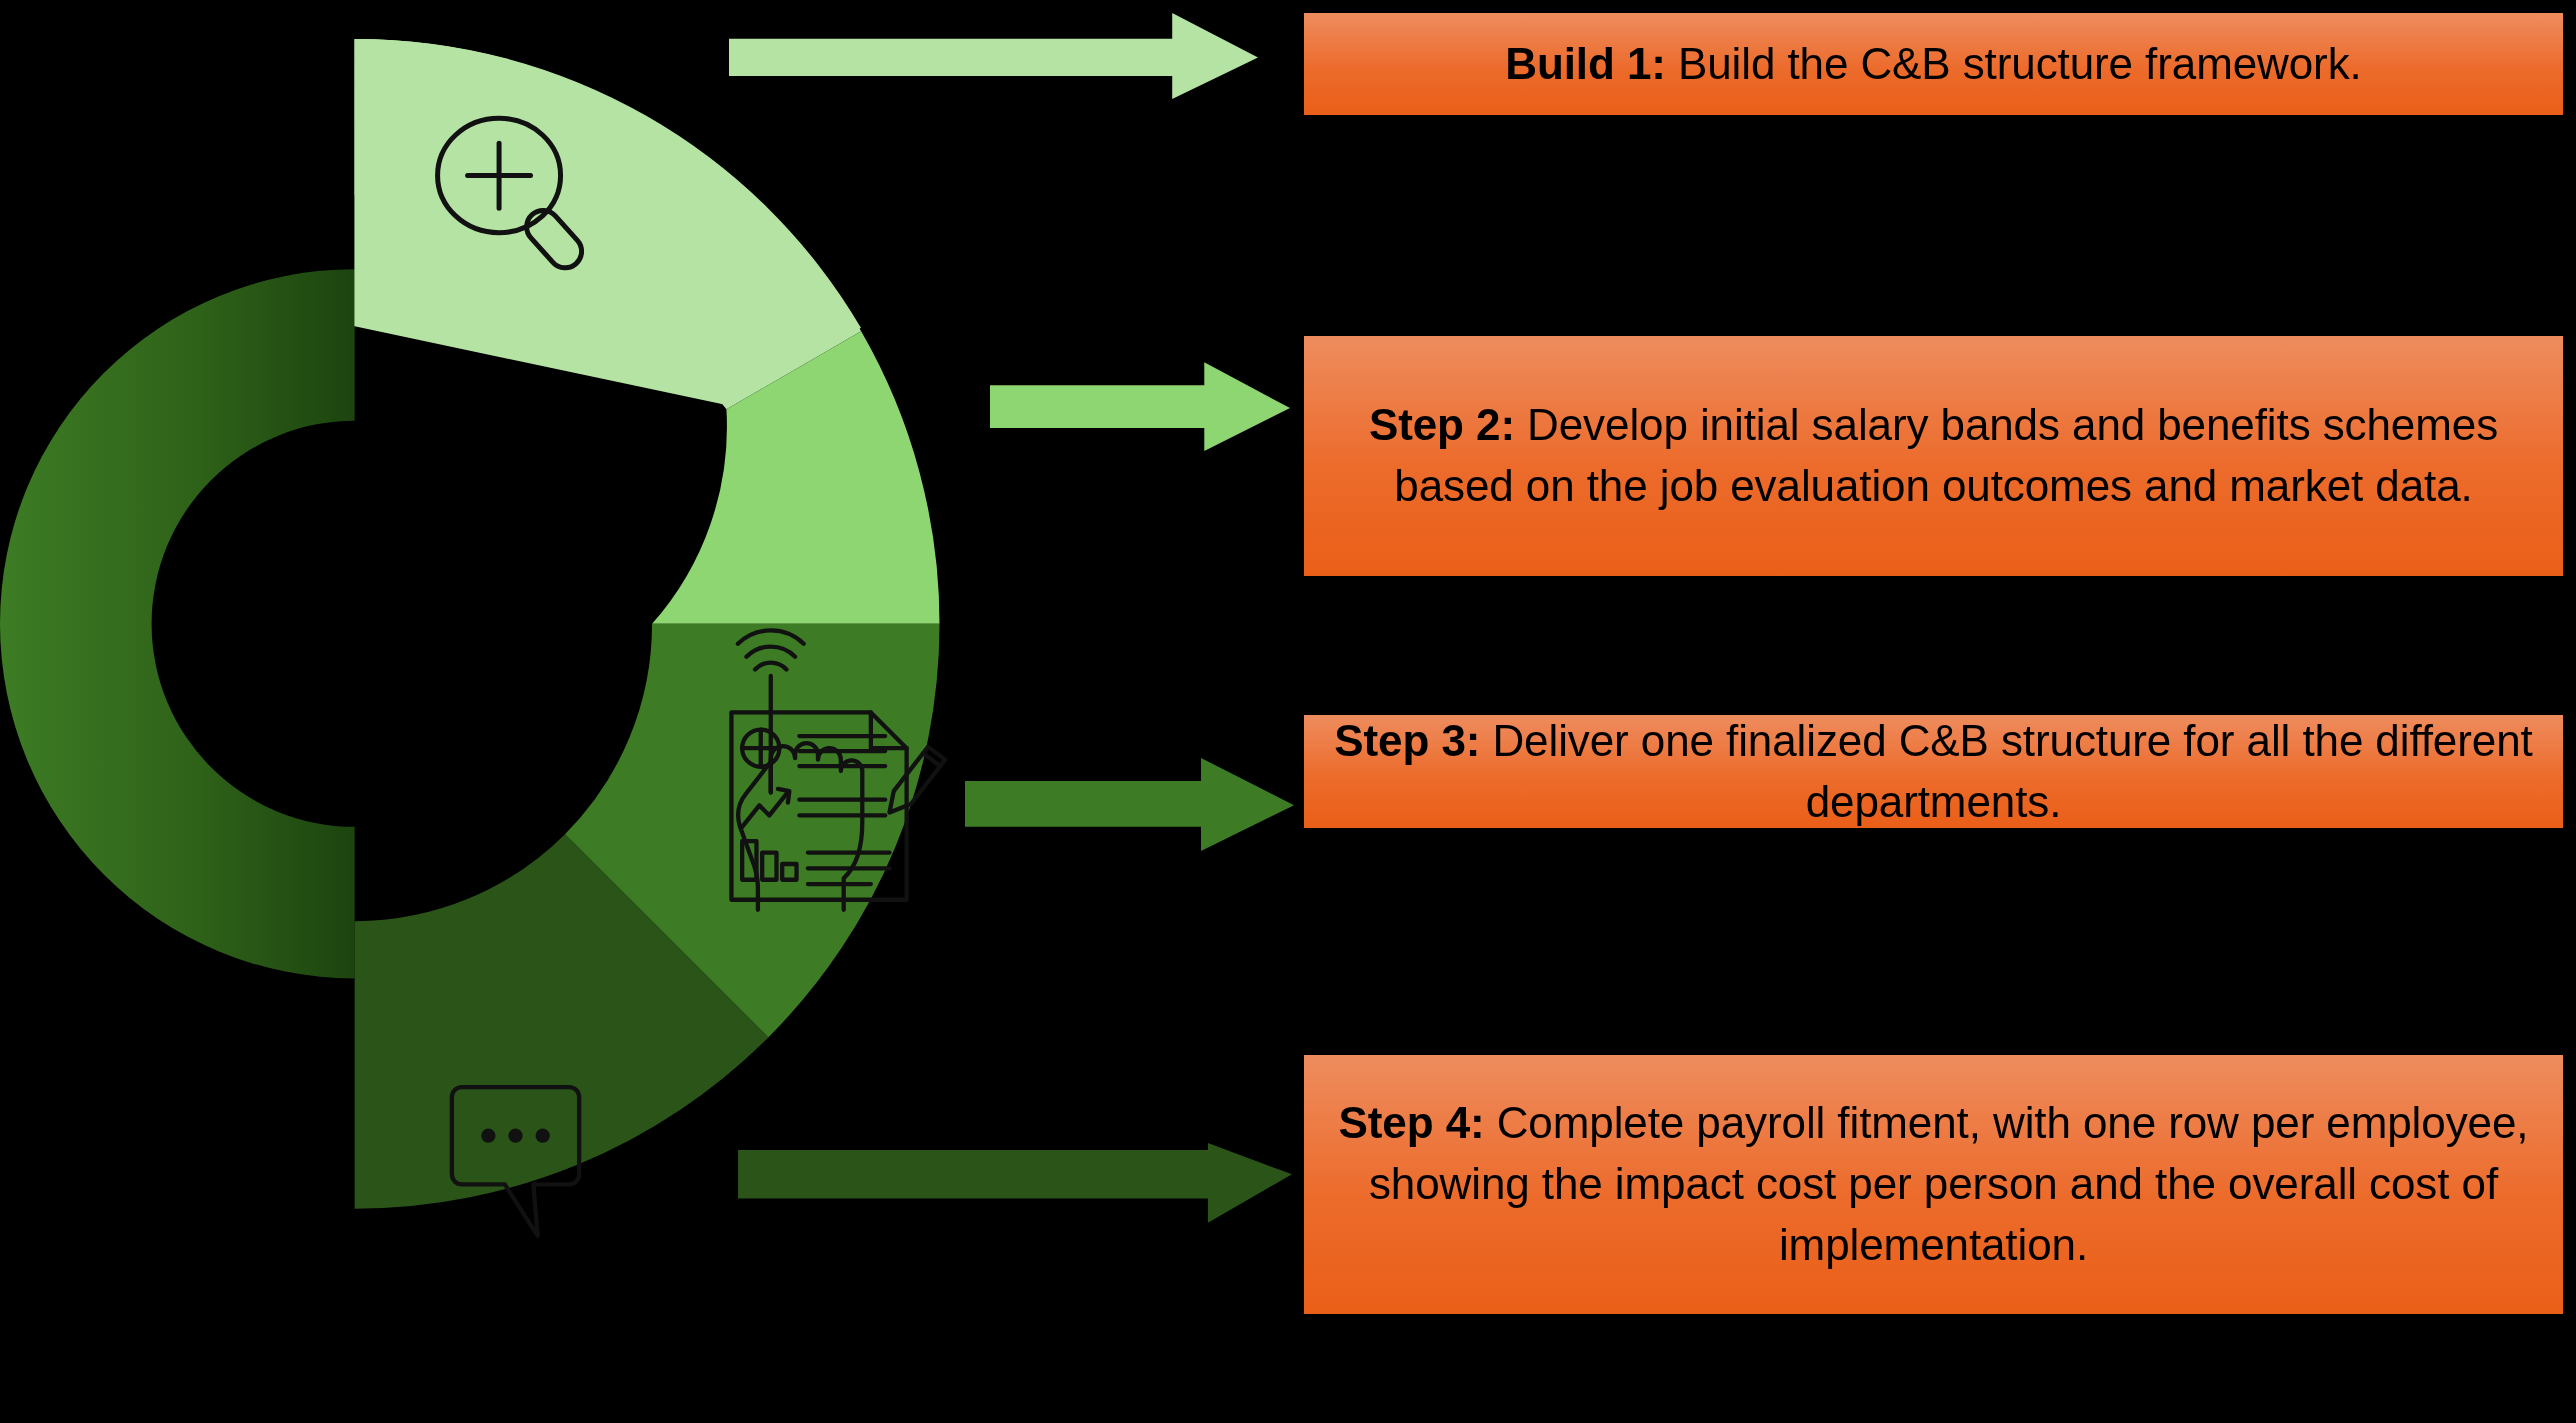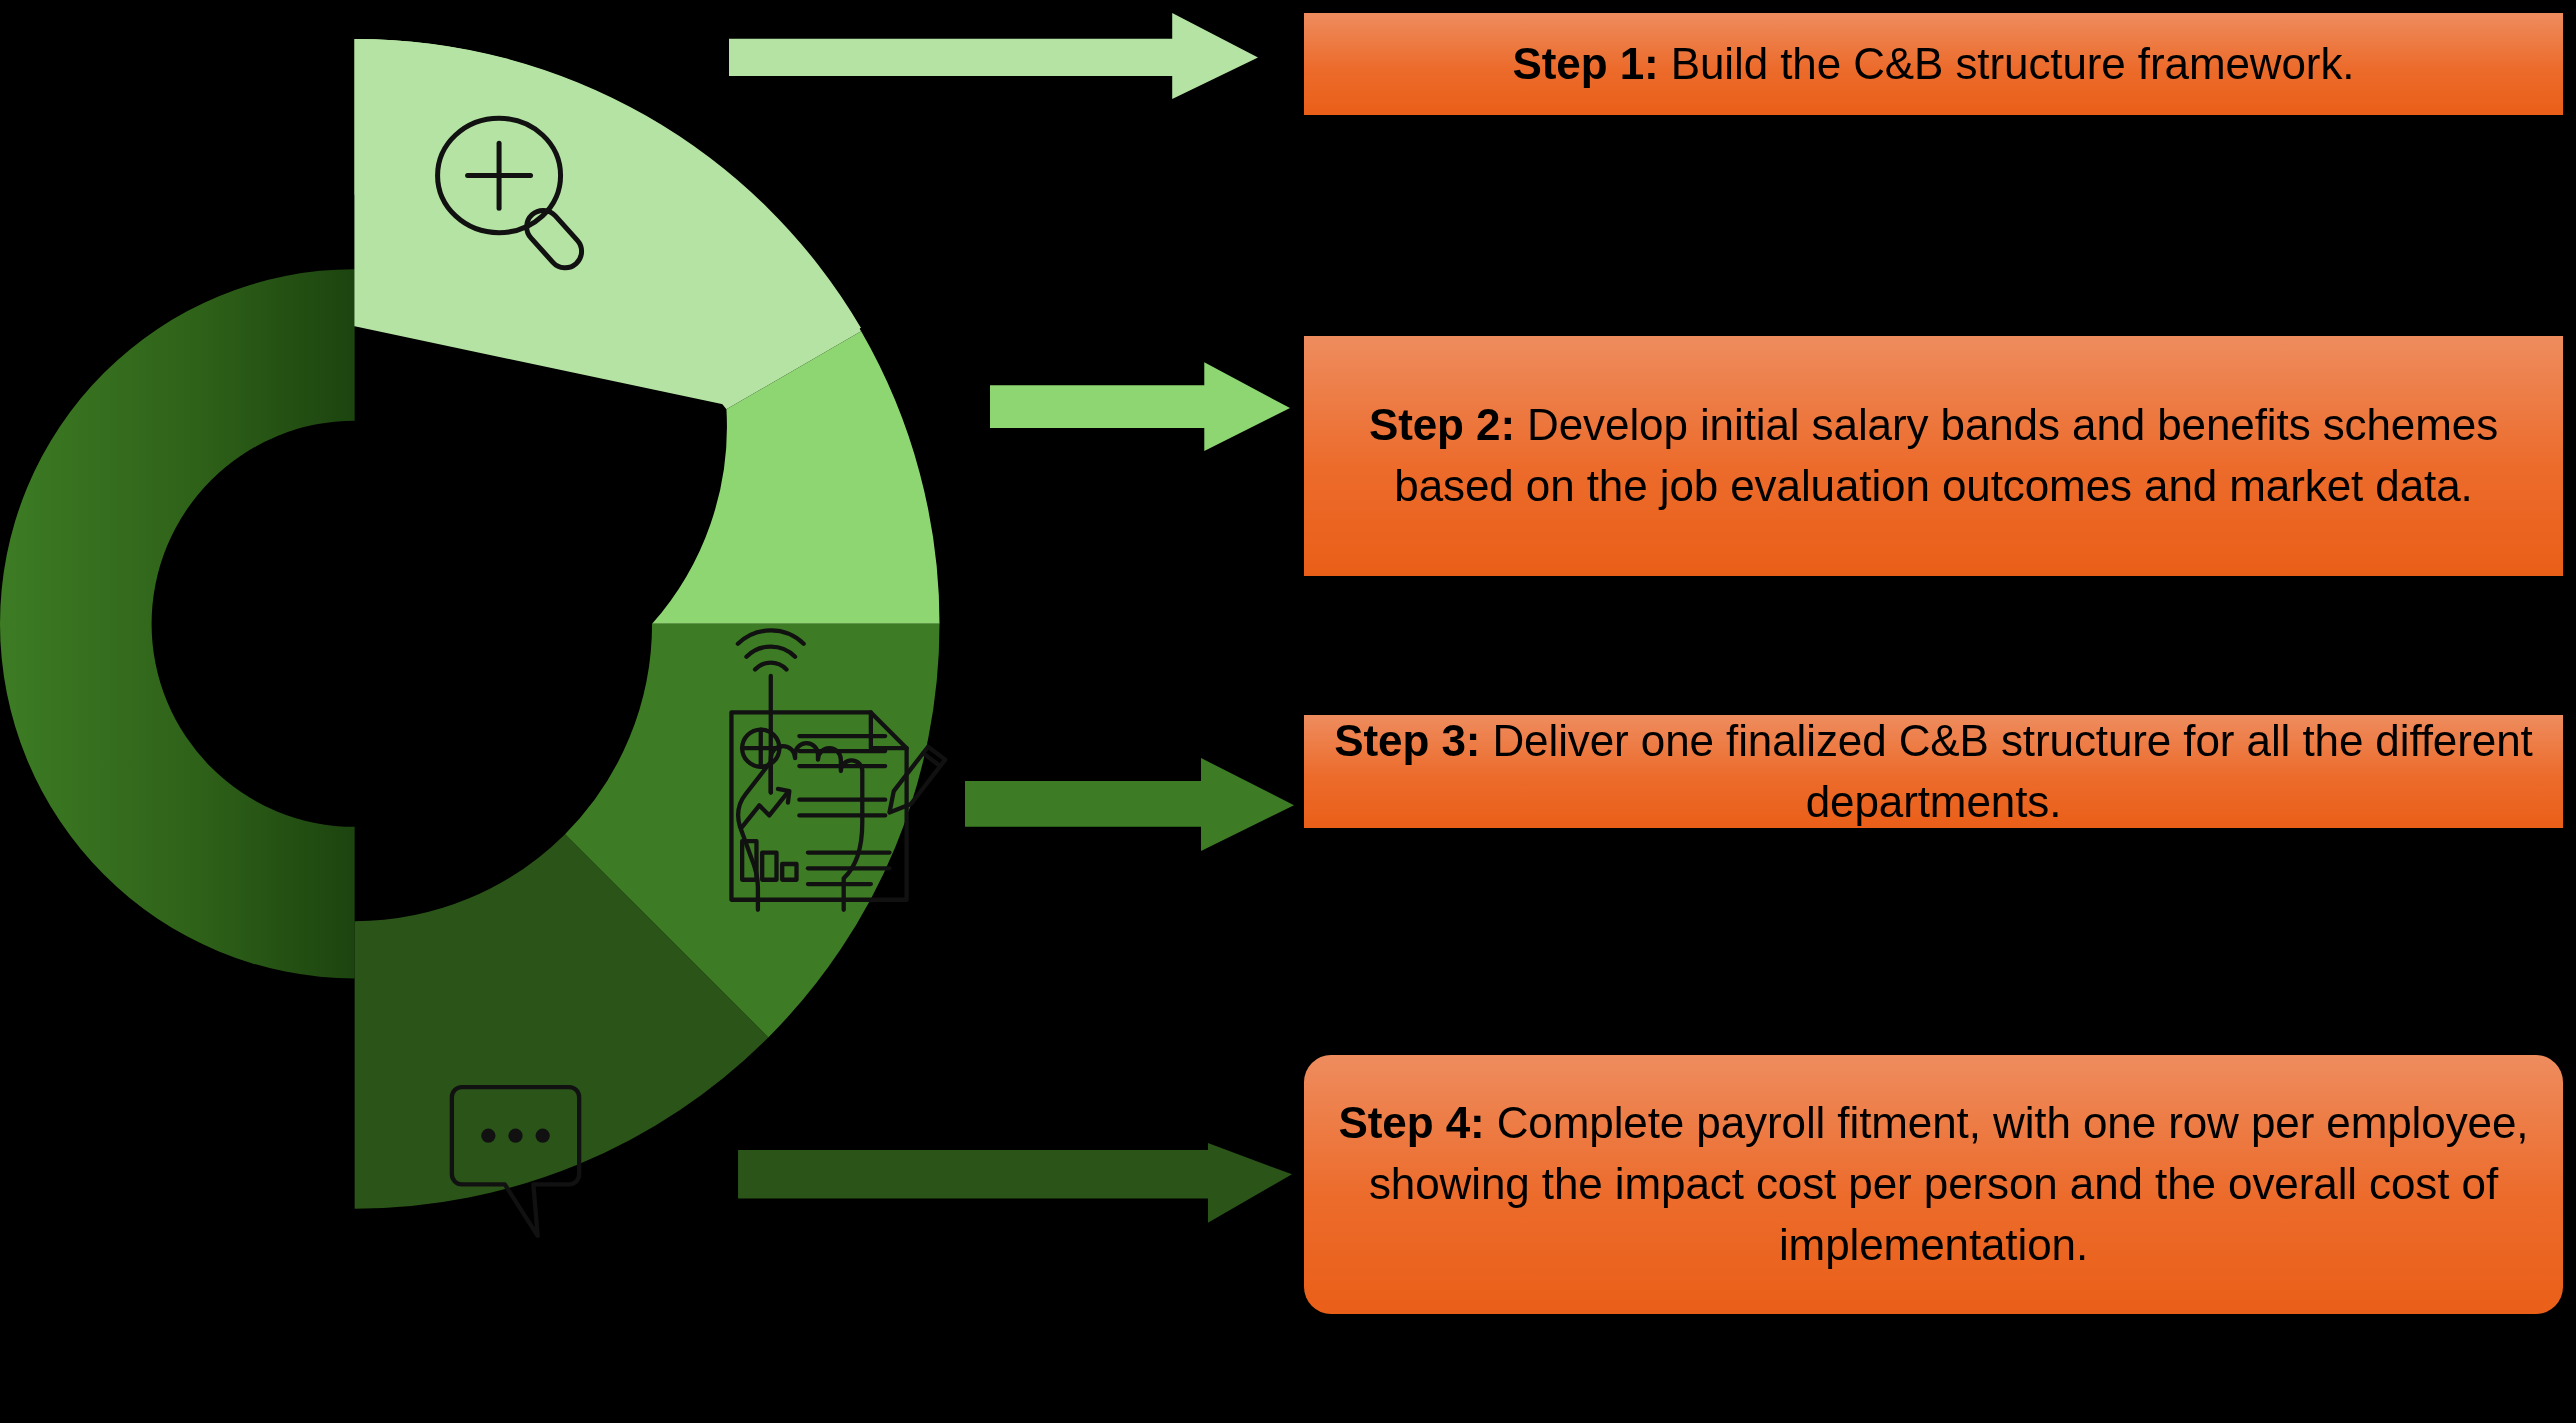--- a/index.html
+++ b/index.html
@@ -53,21 +53,21 @@
     font-weight: 400;
     letter-spacing: -0.1px;
   }
   .step-text .lead {
     font-weight: 700;
   }
 
   #box1 { top: 13px;   height: 102px; }
   #box2 { top: 336px;  height: 240px; }
   #box3 { top: 715px; height: 113px; }
-  #box4 { top: 1055px; height: 259px; border-radius: 27px; }
+  #box4 { top: 1055px; height: 259px; }
 </style>
 </head>
 <body>
 
 <div id="stage">
 
   <div id="ring-wrap">
     <svg id="ring-svg" width="1001" height="1259" viewBox="0 0 1400 1760" xmlns="http://www.w3.org/2000/svg">
       <defs>
         <linearGradient id="leftArcGrad" x1="0" y1="0" x2="1" y2="0">
@@ -209,21 +209,21 @@
   </div>
 
   <div class="arrow" style="left:737px; top:1143px;">
     <svg width="556" height="89" viewBox="0 0 778 125" xmlns="http://www.w3.org/2000/svg">
       <path d="M 0 10 L 660 10 L 660 0 L 778 44 L 660 112 L 660 78 L 0 78 Z" fill="#2A5418"></path>
     </svg>
   </div>
 
   <div class="step-box" id="box1">
     <div class="step-text">
-      <span class="lead">Step 1:</span><span> Build the C&amp;B structure framework.</span>
+      <span class="lead">Build 1:</span><span> Build the C&amp;B structure framework.</span>
     </div>
   </div>
 
   <div class="step-box" id="box2">
     <div class="step-text">
       <span class="lead">Step 2:</span><span> Develop initial salary bands and benefits schemes based on the job evaluation outcomes and market data.</span>
     </div>
   </div>
 
   <div class="step-box" id="box3">

